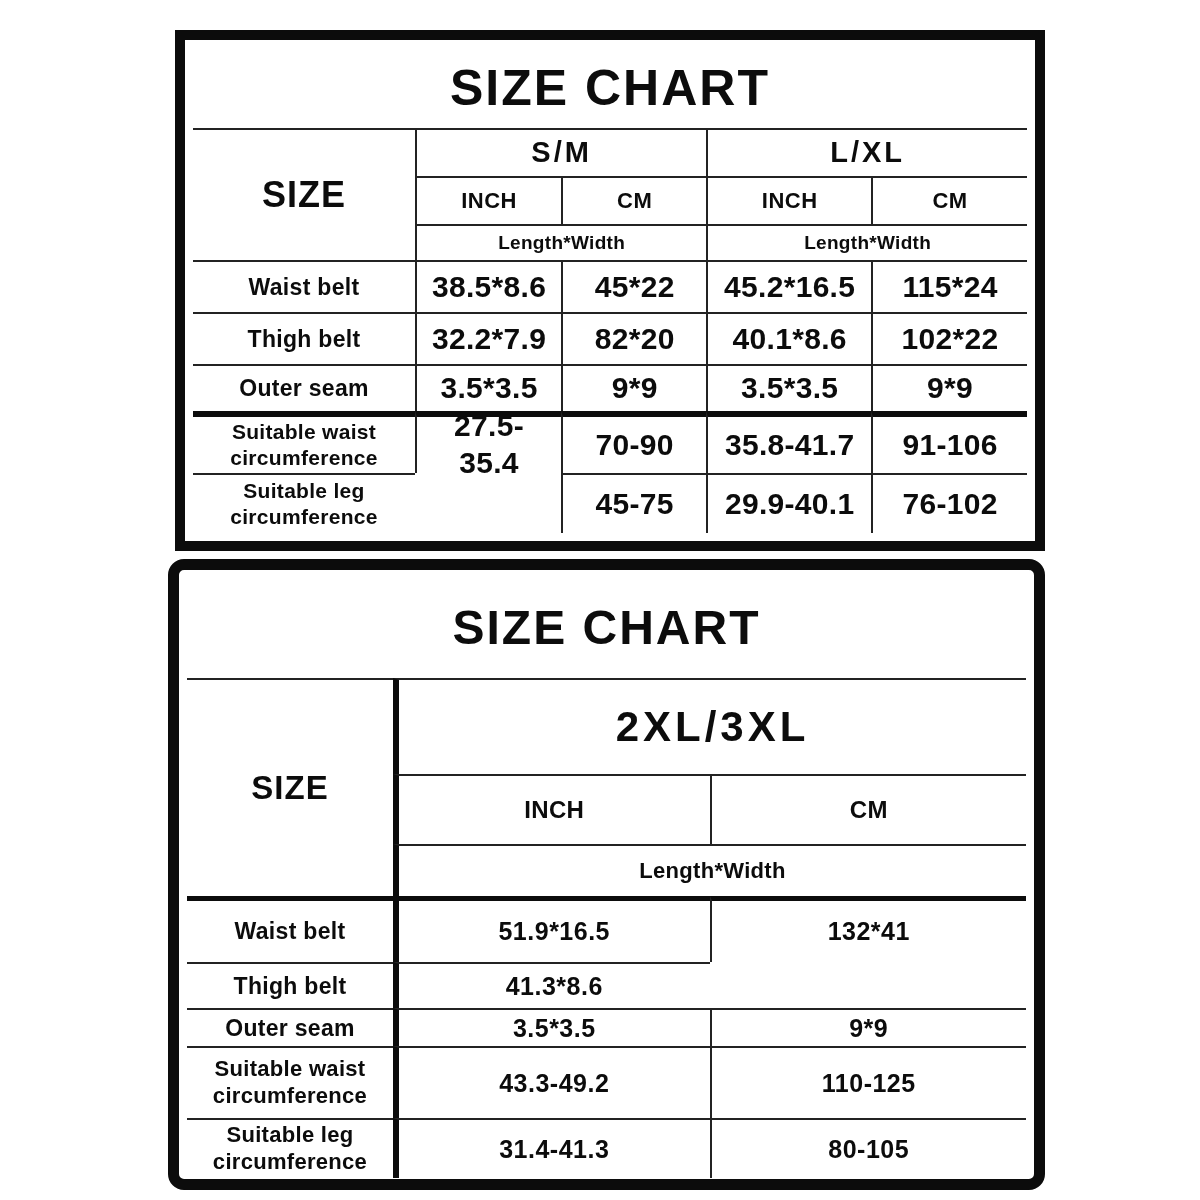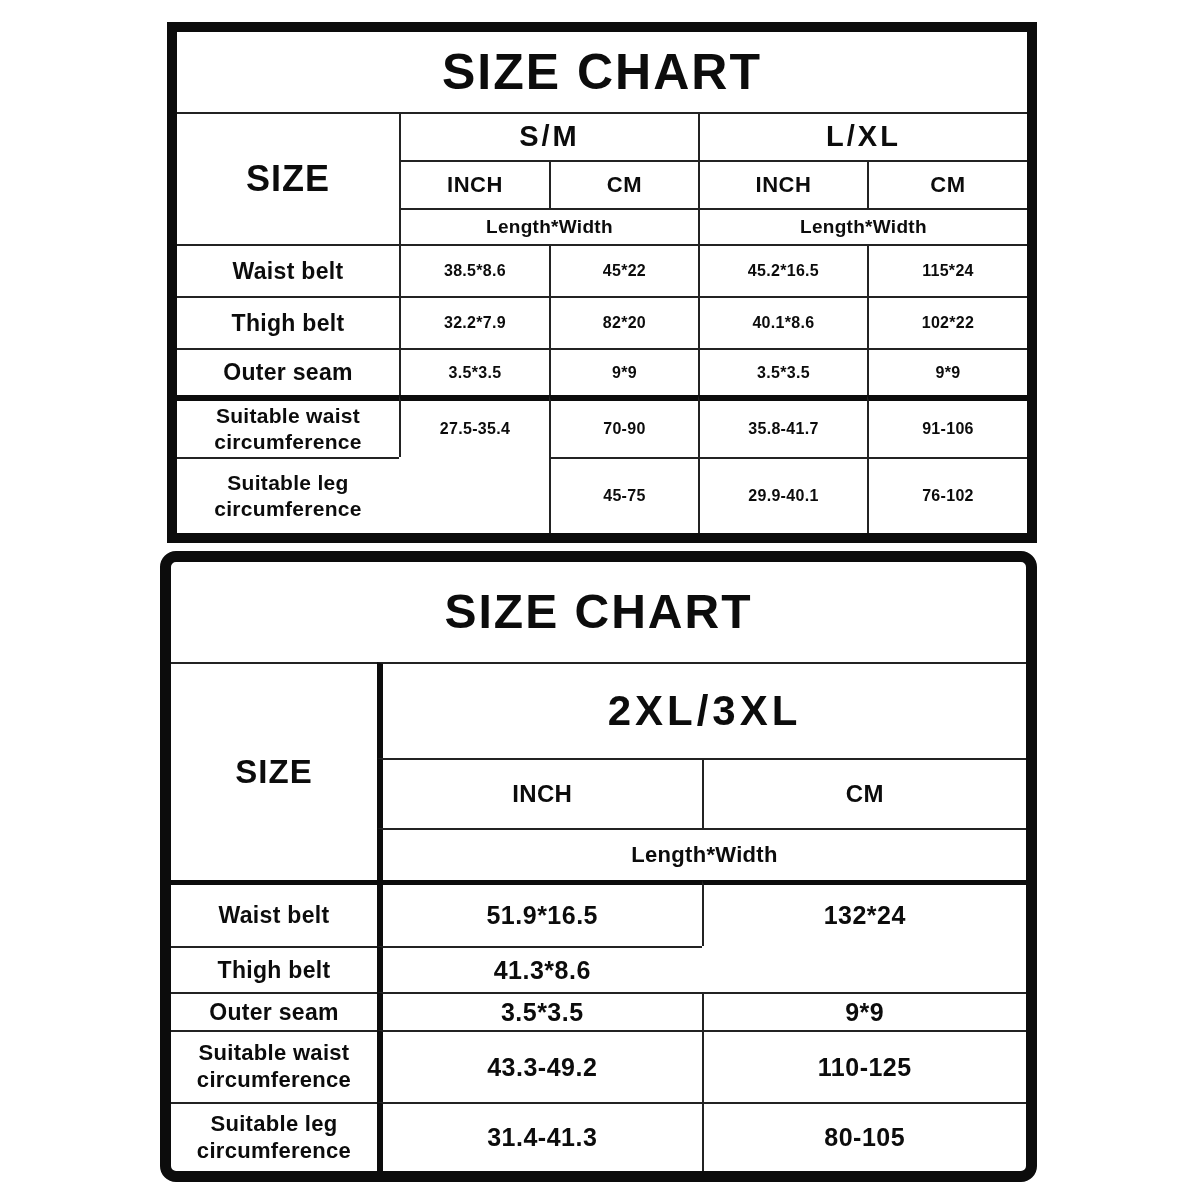--- a/index.html
+++ b/index.html
@@ -1,20 +1,20 @@
 <!DOCTYPE html>
 <html><head>
 <meta charset="utf-8">
 <style>
   :root{
     --ink:#0c0c0c;
     --line:#232323;
     --bg:#ffffff;
   }
-  *{ box-sizing:border-box; margin:0; padding:0; }
+  *{ box-sizing:border-box; margin:0; padding:8px; }
   html,body{ background:#fff; }
   body{
     width:1200px; height:1200px;
     position:relative;
     font-family:"Liberation Sans","DejaVu Sans",sans-serif;
     color:var(--ink);
     overflow:hidden;
   }
   .chart{
     position:absolute;
@@ -56,21 +56,21 @@
   .chart-top .corner{
     grid-column:1; grid-row:2 / span 3;
     font-size:36px; letter-spacing:1px;
   }
   .t-g1{ grid-column:2 / span 2; grid-row:2; font-size:29px; letter-spacing:3px; }
   .t-g2{ grid-column:4 / span 2; grid-row:2; font-size:29px; letter-spacing:3px;text-align:right; }
   .t-u{ grid-row:3; font-size:22px; letter-spacing:.5px; }
   .t-lw1{ grid-column:2 / span 2; grid-row:4; font-size:19px; }
   .t-lw2{ grid-column:4 / span 2; grid-row:4; font-size:19px; }
   .chart-top .rlabel{ grid-column:1; font-size:23px; }
-  .chart-top .val{ font-size:16px; }
+  .chart-top .val{ font-size:30px; }
   .chart-top .r1{ grid-row:5; } .chart-top .r2{ grid-row:6; }
   .chart-top .r3{ grid-row:7; } .chart-top .r4{ grid-row:8; }
   .chart-top .r5{ grid-row:9; }
   .chart-top .rlabel.small{ font-size:21px; }
 
   
   .chart-bottom{
     left:160px; top:551px; width:877px; height:631px;
     border:11px solid var(--ink);
     border-radius:16px;
@@ -149,21 +149,21 @@
   <div class="cell corner bt">SIZE</div>
   <div class="cell b-g1 bt blB">2XL/3XL</div>
 
   <div class="cell b-u bt blB" style="grid-column:2">INCH</div>
   <div class="cell b-u bt bl" style="grid-column:3">CM</div>
 
   <div class="cell b-lw bt blB">Length*Width</div>
 
   <div class="cell rlabel r1 btB">Waist belt</div>
   <div class="cell val r1 btB blB" style="grid-column:2">51.9*16.5</div>
-  <div class="cell val r1 btB bl" style="grid-column:3">132*24</div>
+  <div class="cell val r1 btB bl" style="grid-column:3">132*41</div>
 
   <div class="cell rlabel r2 bt">Thigh belt</div>
   <div class="cell val r2 bt blB" style="grid-column:2">41.3*8.6</div>
 
   <div class="cell rlabel r3 bt">Outer seam</div>
   <div class="cell val r3 bt blB" style="grid-column:2">3.5*3.5</div>
   <div class="cell val r3 bt bl" style="grid-column:3">9*9</div>
 
   <div class="cell rlabel small r4 bt">Suitable waist circumference</div>
   <div class="cell val r4 bt blB" style="grid-column:2">43.3-49.2</div>

